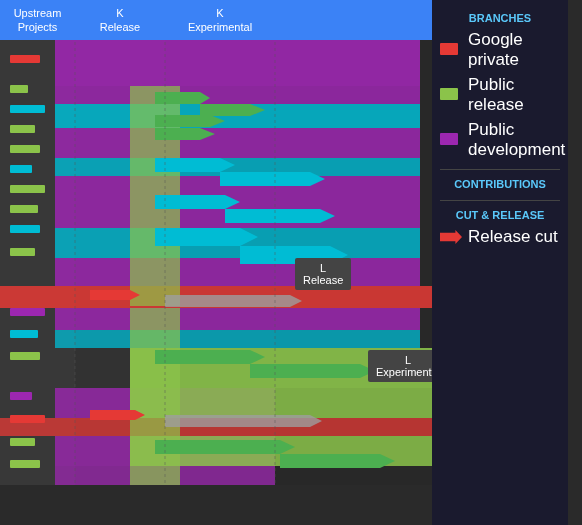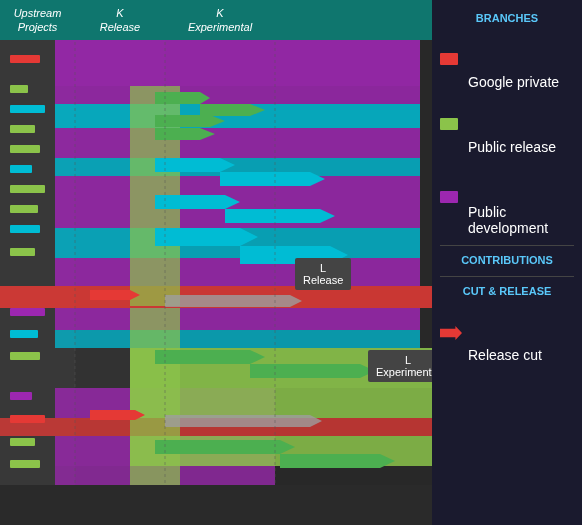--- a/index.html
+++ b/index.html
@@ -22,24 +22,23 @@
       width: 432px;
       height: 525px;
       position: relative;
       overflow: hidden;
     }
 
     
     .chart-header {
       display: flex;
       height: 40px;
-      background: #0f766e;
+      background: #3b82f6;
       position: relative;
       z-index: 10;
-      font-style: italic;
     }
 
     .col-header {
       display: flex;
       align-items: center;
       justify-content: center;
       color: white;
       font-size: 11px;
       text-align: center;
       line-height: 1.3;
@@ -76,21 +75,21 @@
       color: white;
       font-size: 11px;
       padding: 4px 8px;
       border-radius: 2px;
       text-align: center;
       z-index: 20;
     }
 
     
     .legend-panel {
-      width: 150px;
+      width: 136px;
       height: 525px;
       background: #1a1a2e;
       display: flex;
       flex-direction: column;
       padding: 8px;
     }
 
     .legend-section-title {
       color: #5ac8fa;
       font-size: 11px;
@@ -119,22 +118,21 @@
       height: 14px;
       margin-right: 6px;
       flex-shrink: 0;
       position: relative;
       display: flex;
       align-items: center;
     }
 
     .legend-text {
       color: white;
-      font-size: 14px;
-      margin-top: 44px;
+      font-size: 17px;
     }
 
     .legend-divider {
       border: none;
       border-top: 1px solid #444;
       margin: 4px 0;
     }
 
     .arrow-shape-sm {
       width: 22px;

